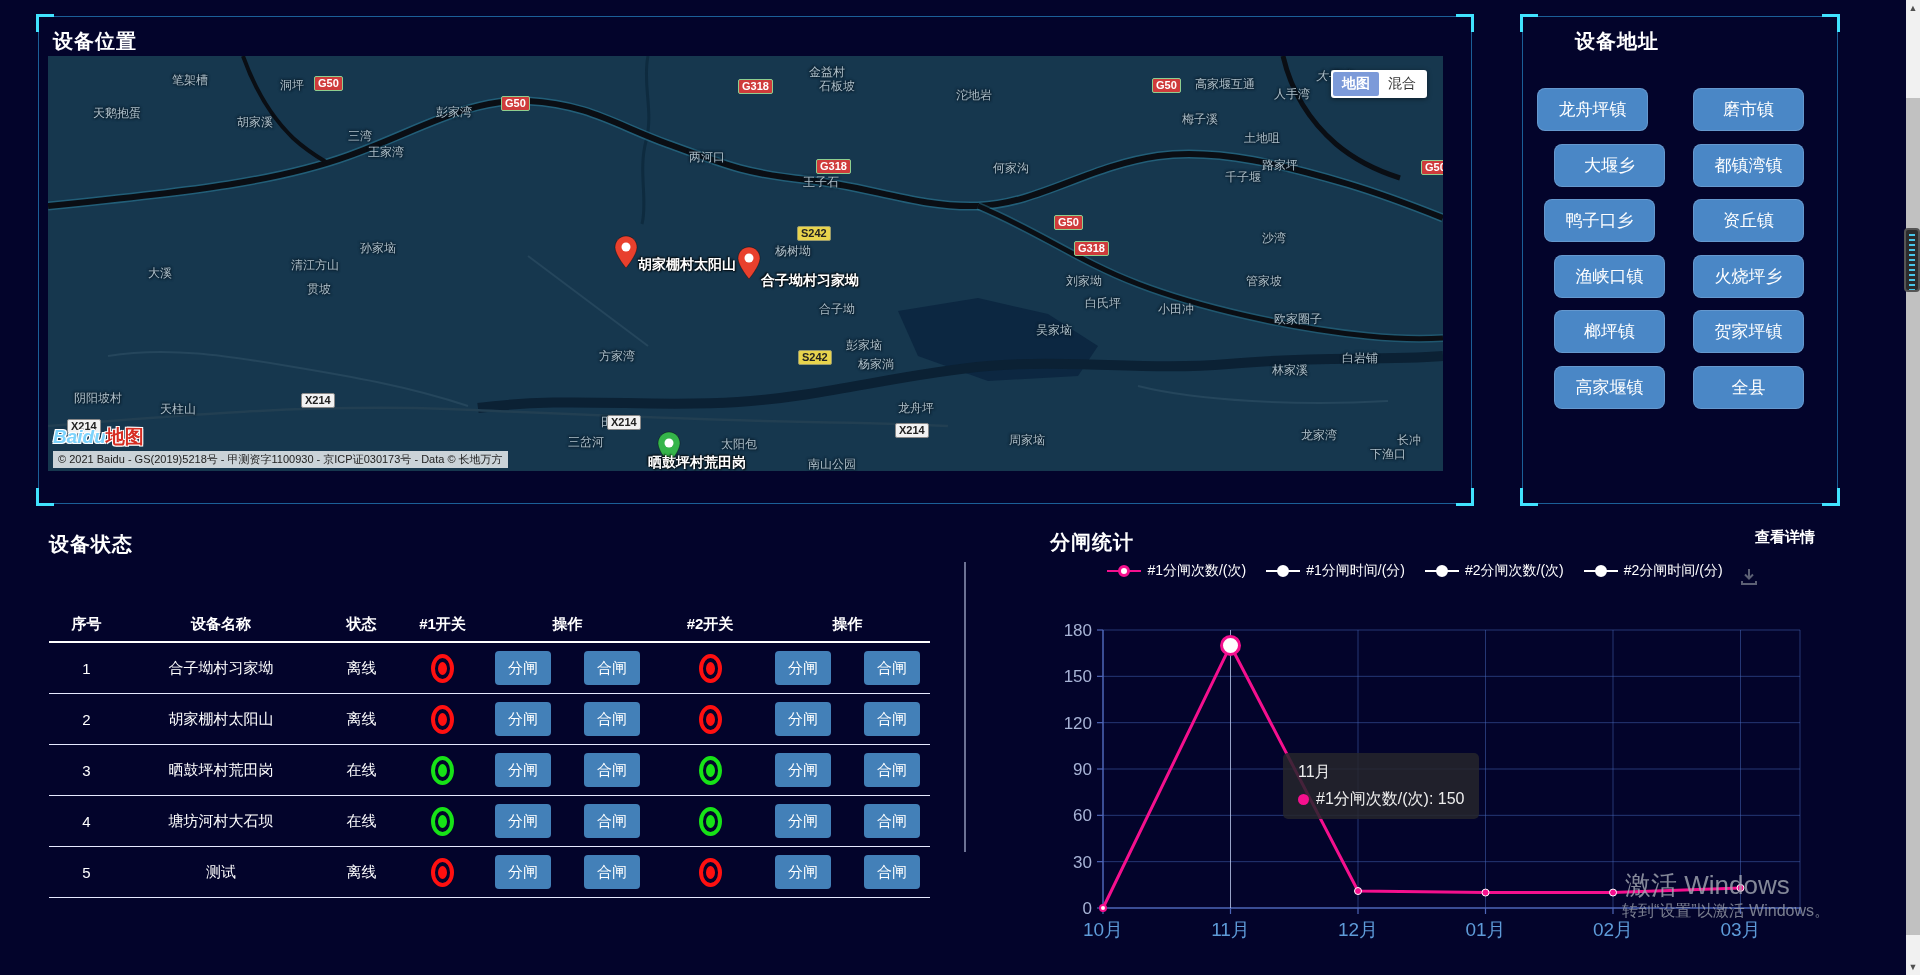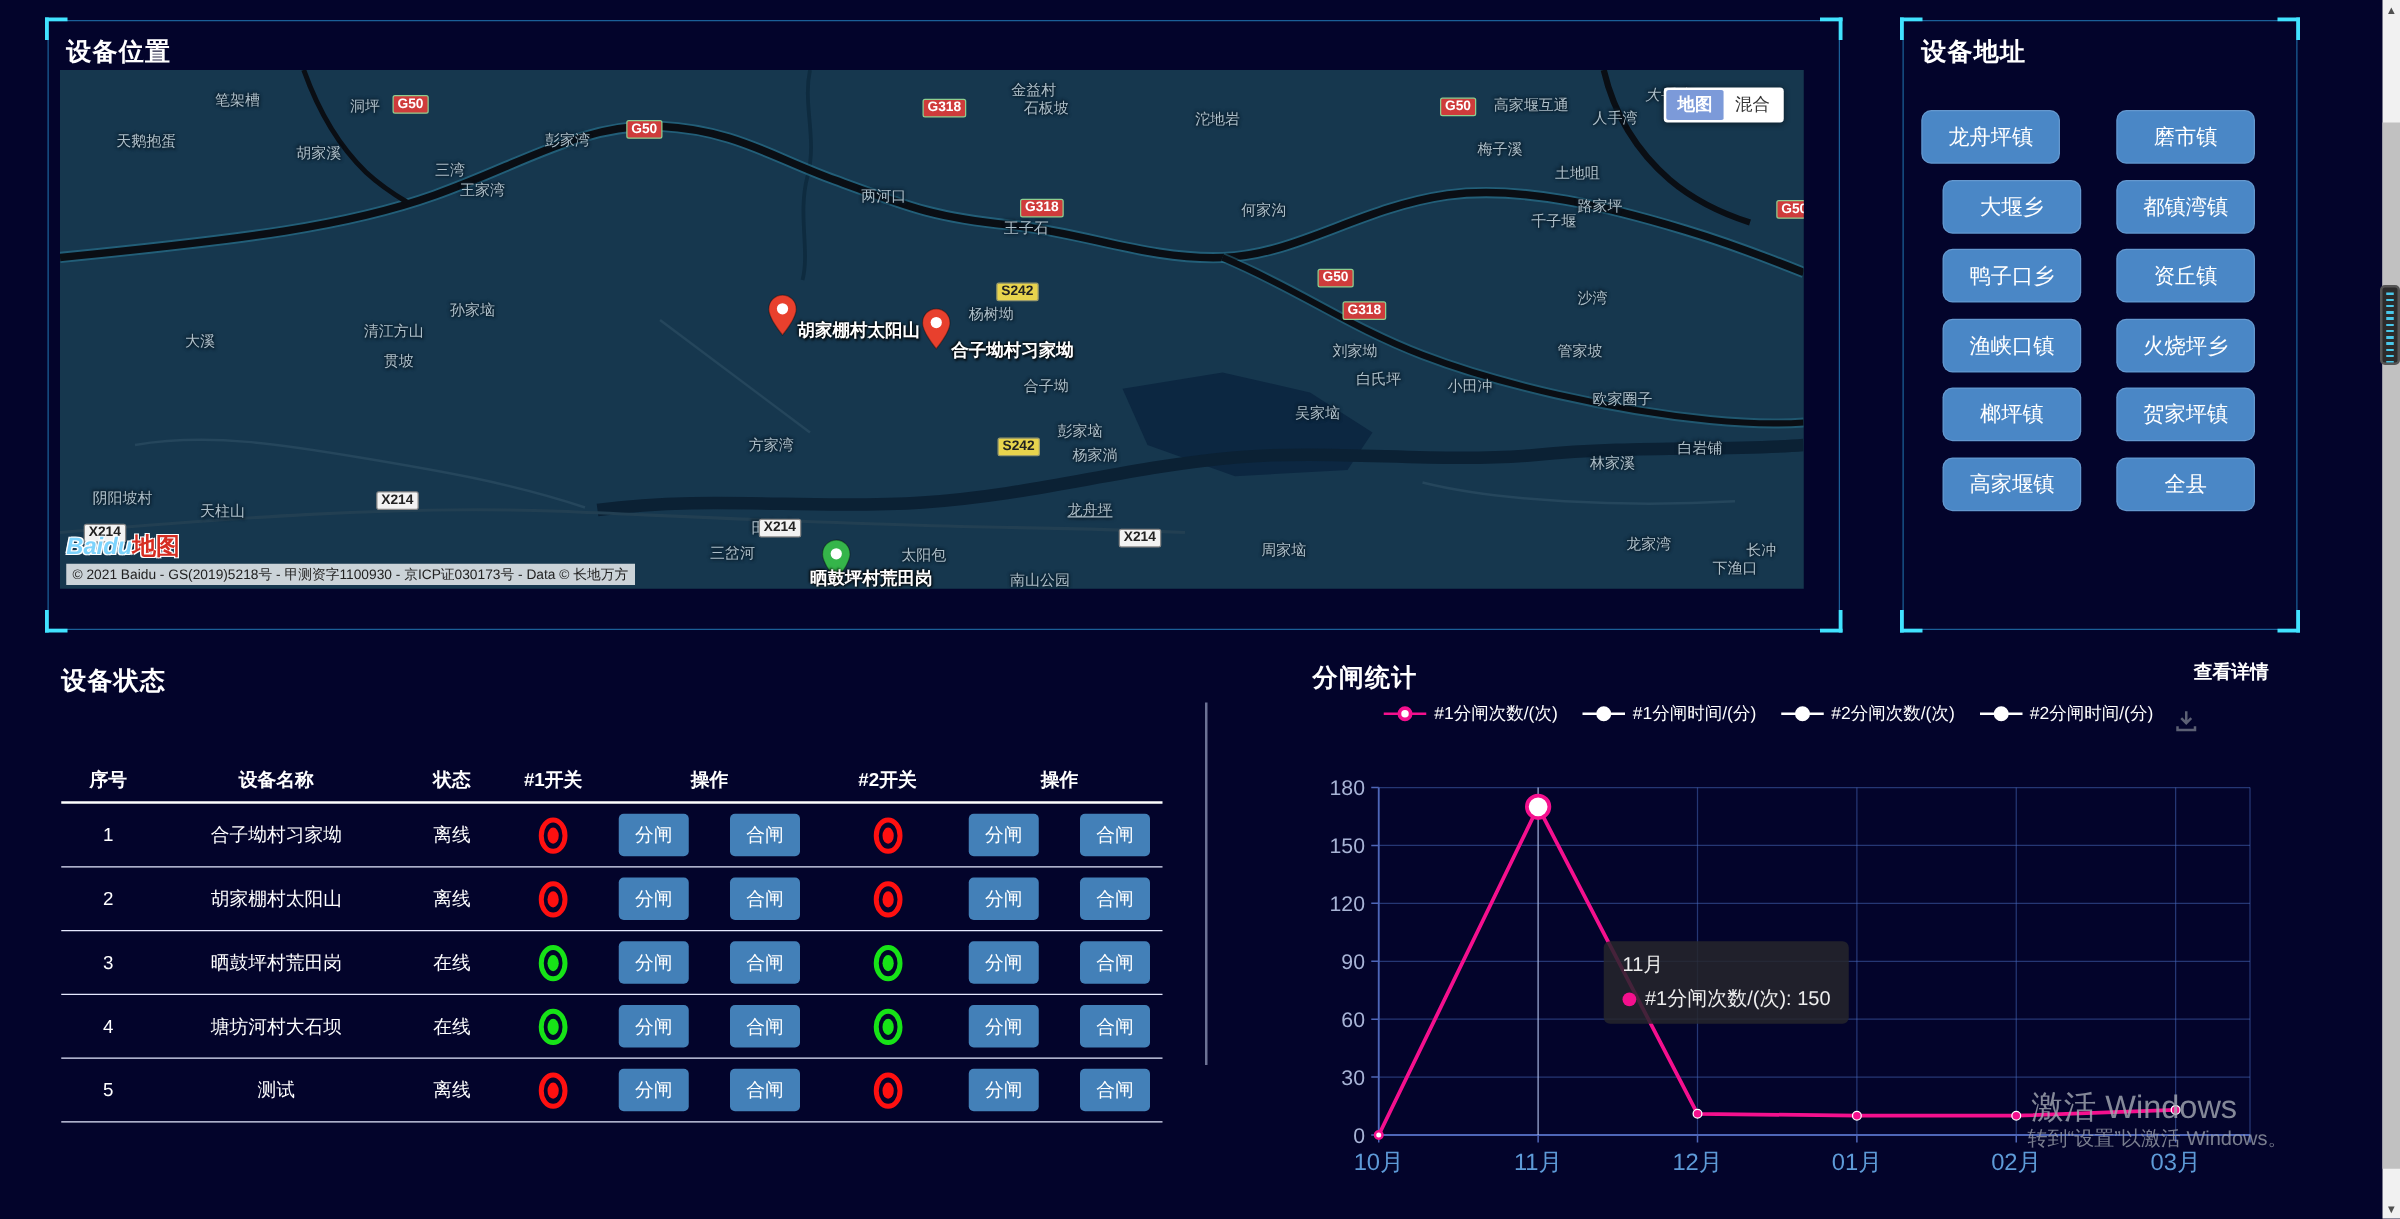--- a/index.html
+++ b/index.html
@@ -38,21 +38,21 @@
   #map-toggle .opt { padding:3px 9px; cursor:pointer; border-radius:2px; }
   #map-toggle .opt.on  { background:#7c9ad9; color:#fff; font-weight:bold; }
   #map-toggle .opt.off { background:#fff; color:#333; }
   #baidu-logo { position:absolute; left:5px; bottom:21px; z-index:7; font-size:19px; font-weight:bold; font-style:italic;
                 text-shadow:1px 1px 0 #fff, -1px -1px 0 #fff, 1px -1px 0 #fff, -1px 1px 0 #fff; }
   #baidu-logo .b1 { color:#7dd3fc; } #baidu-logo .b2 { color:#d62d22; font-style:normal; }
   #map-copy { position:absolute; left:5px; bottom:3px; z-index:7; background:rgba(255,255,255,.78);
               color:#222; font-size:11px; padding:1px 5px; white-space:nowrap; }
 
   
-  #panel-addr { left:1522px; top:16px; width:316px; height:488px; }
+  #panel-addr { left:1522px; top:16px; width:316px; height:488px;padding-left:38px; }
   .addr-btn { position:absolute; width:111px; height:43px; background:#4a87c6; border-radius:8px;
               color:#fff; font-size:17px; display:flex; align-items:center; justify-content:center;
               cursor:pointer; box-shadow:0 0 0 1px rgba(255,255,255,.15) inset; }
 
   
   #sec-status { left:49px; top:531px; width:920px; height:335px; }
   #status-table { position:absolute; left:0; top:31px; width:881px;margin-top:45px; }
   .t-header { display:flex; align-items:center; height:36px; font-size:15px; font-weight:bold; border-bottom:2px solid #fff; }
   .t-row { display:flex; align-items:center; height:51px; border-bottom:1px solid #e6e9ff; font-size:15px; }
   .t-cell { text-align:center; display:flex; align-items:center; justify-content:center; gap:33px; }
@@ -158,21 +158,21 @@
         <span class="map-label" style="left: 1198px; top: 217px;">管家坡</span>
         <span class="map-label" style="left: 1226px; top: 255px;">欧家圈子</span>
         <span class="map-label" style="left: 551px; top: 292px;">方家湾</span>
         <span class="map-label" style="left: 553px; top: 358px;">田家湾</span>
         <span class="map-label" style="left: 520px; top: 378px;">三岔河</span>
         <span class="map-label" style="left: 673px; top: 380px;">太阳包</span>
         <span class="map-label" style="left: 961px; top: 376px;">周家垴</span>
         <span class="map-label" style="left: 1253px; top: 371px;">龙家湾</span>
         <span class="map-label" style="left: 1349px; top: 376px;">长冲</span>
         <span class="map-label" style="left: 1322px; top: 390px;">下渔口</span>
-        <span class="map-label" style="left: 806px; top: 344px; text-decoration: underline;">龙舟坪</span>
+        <span class="map-label" style="left: 850px; top: 344px;">龙舟坪</span>
         <span class="map-label" style="left: 760px; top: 400px;">南山公园</span>
         <span class="map-label" style="left: 26px; top: 334px;">阴阳坡村</span>
         <span class="map-label" style="left: 112px; top: 345px;">天柱山</span>
         <span class="shield g" style="left: 266px; top: 20px;">G50</span>
         <span class="shield g" style="left: 453px; top: 40px;">G50</span>
         <span class="shield g" style="left: 1104px; top: 22px;">G50</span>
         <span class="shield g" style="left: 1006px; top: 159px;">G50</span>
         <span class="shield g" style="left: 1373px; top: 104px;">G50</span>
         <span class="shield g" style="left: 690px; top: 23px;">G318</span>
         <span class="shield g" style="left: 768px; top: 103px;">G318</span>
@@ -218,21 +218,21 @@
   <span class="corner tl"></span>
   <span class="corner tr"></span>
   <span class="corner bl"></span>
   <span class="corner br"></span>
   <div class="panel-title">设备地址</div>
   <div id="addr-btns">
       <div class="addr-btn" style="left: 14px; top: 71px;">龙舟坪镇</div>
       <div class="addr-btn" style="left: 170px; top: 71px;">磨市镇</div>
       <div class="addr-btn" style="left: 31px; top: 126.6px;">大堰乡</div>
       <div class="addr-btn" style="left: 170px; top: 126.6px;">都镇湾镇</div>
-      <div class="addr-btn" style="left: 31px; top: 182.2px;">鸭子口乡</div>
+      <div class="addr-btn" style="left: 21px; top: 182.2px;">鸭子口乡</div>
       <div class="addr-btn" style="left: 170px; top: 182.2px;">资丘镇</div>
       <div class="addr-btn" style="left: 31px; top: 237.8px;">渔峡口镇</div>
       <div class="addr-btn" style="left: 170px; top: 237.8px;">火烧坪乡</div>
       <div class="addr-btn" style="left: 31px; top: 293.4px;">榔坪镇</div>
       <div class="addr-btn" style="left: 170px; top: 293.4px;">贺家坪镇</div>
       <div class="addr-btn" style="left: 31px; top: 349px;">高家堰镇</div>
       <div class="addr-btn" style="left: 170px; top: 349px;">全县</div>
     </div>
 </div>
 

